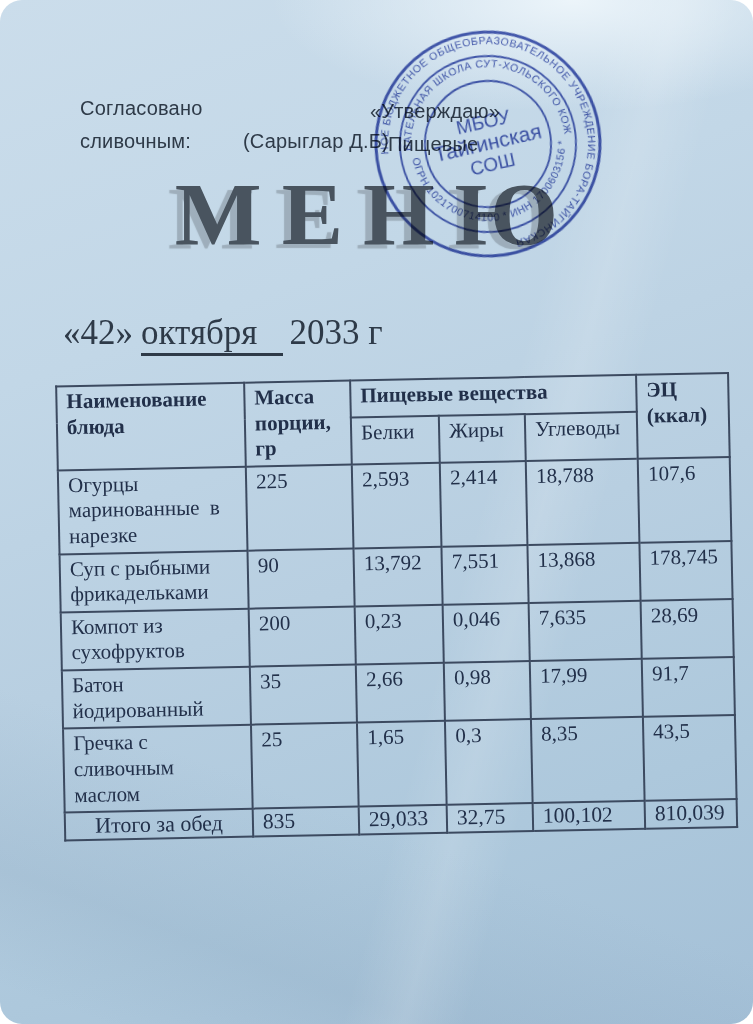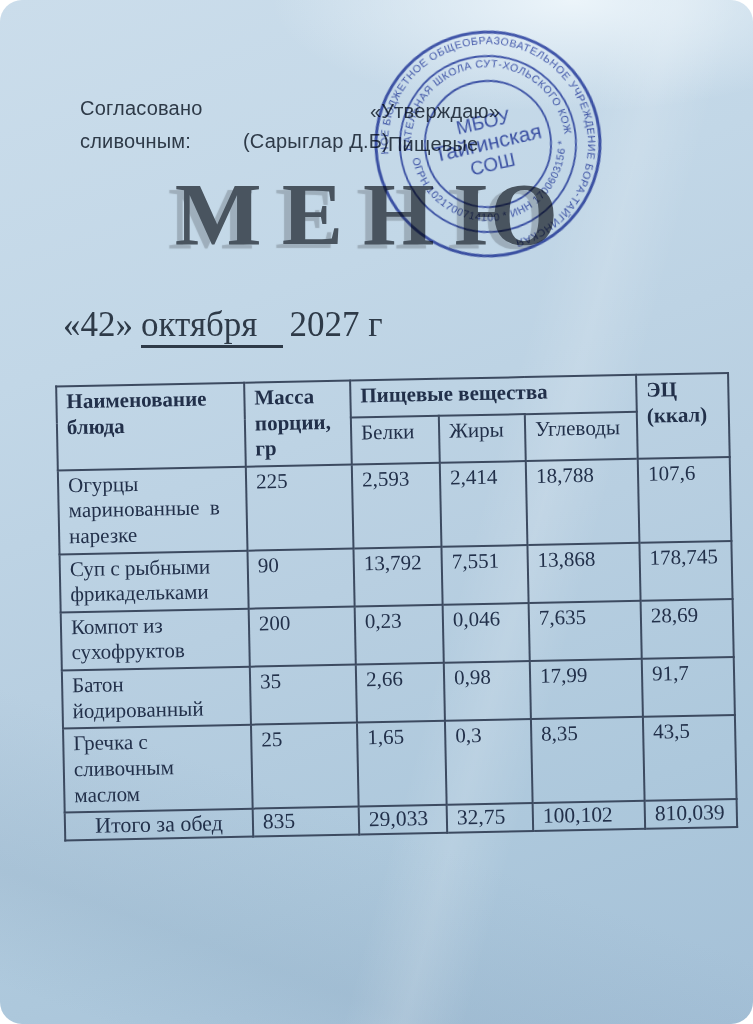--- a/index.html
+++ b/index.html
@@ -51,21 +51,21 @@
     transform:scaleY(0.96);
   }
   
   .date-line{
     left:63px;top:305px;
     font-family:"Liberation Serif",serif;font-size:35px;color:var(--color-ink);
     white-space:nowrap;
   }
   .date-line .month{
     border-bottom:3px solid var(--color-ink);
-    padding-right:26px;margin:0 6px 0 8px;display:inline-block;
+    padding-right:26px;margin:8px 6px 0 8px;display:inline-block;
   }
   
   .menu-table{
     left:55px;top:372px;width:672px;
     border-collapse:collapse;table-layout:fixed;
     transform:rotate(-1.15deg);transform-origin:top right;
     font-family:"Liberation Serif",serif;
     font-size:21px;color:var(--color-table-ink);
   }
   .menu-table th,.menu-table td{
@@ -117,21 +117,21 @@
       <textPath href="#ringInnerBottomPath" startOffset="4">ОГРН 1021700714100 * ИНН 1700603156 * РЕСПУБЛИКИ</textPath>
     </text>
     <g transform="rotate(-5 120 120)">
       <text class="center-text" x="120" y="104">МБОУ</text>
       <text class="center-text mid" x="120" y="126">Тайгинская</text>
       <text class="center-text" x="120" y="147">СОШ</text>
     </g>
   </svg>
 
   <div class="abs date-line">
-    <span>«42»</span><span class="month">октября</span><span>2027 г</span>
+    <span>«42»</span><span class="month">октября</span><span>2033 г</span>
   </div>
 
   <table class="abs menu-table">
     <colgroup>
       <col style="width:188px">
         <col style="width:106px">
         <col style="width:88px">
       <col style="width:86px">
         <col style="width:112px">
         <col style="width:92px">

